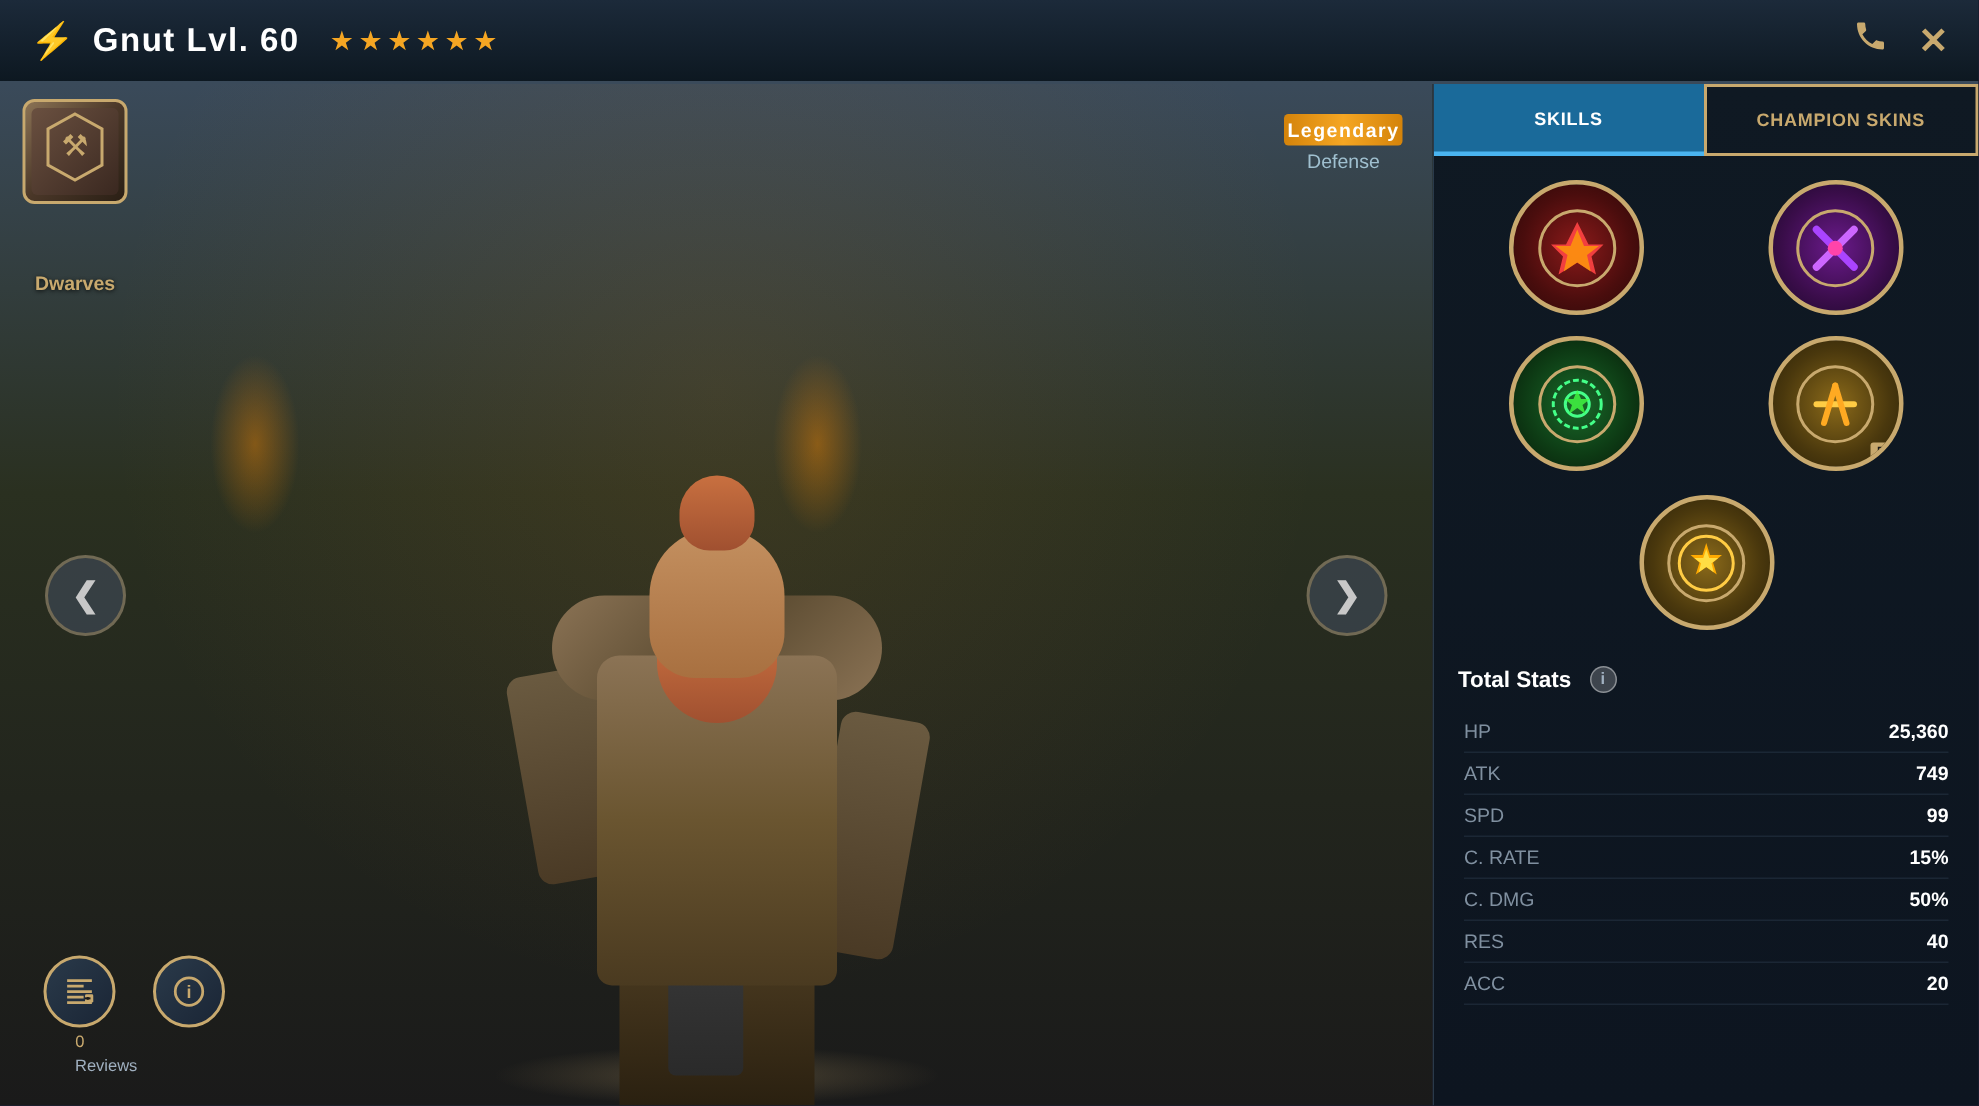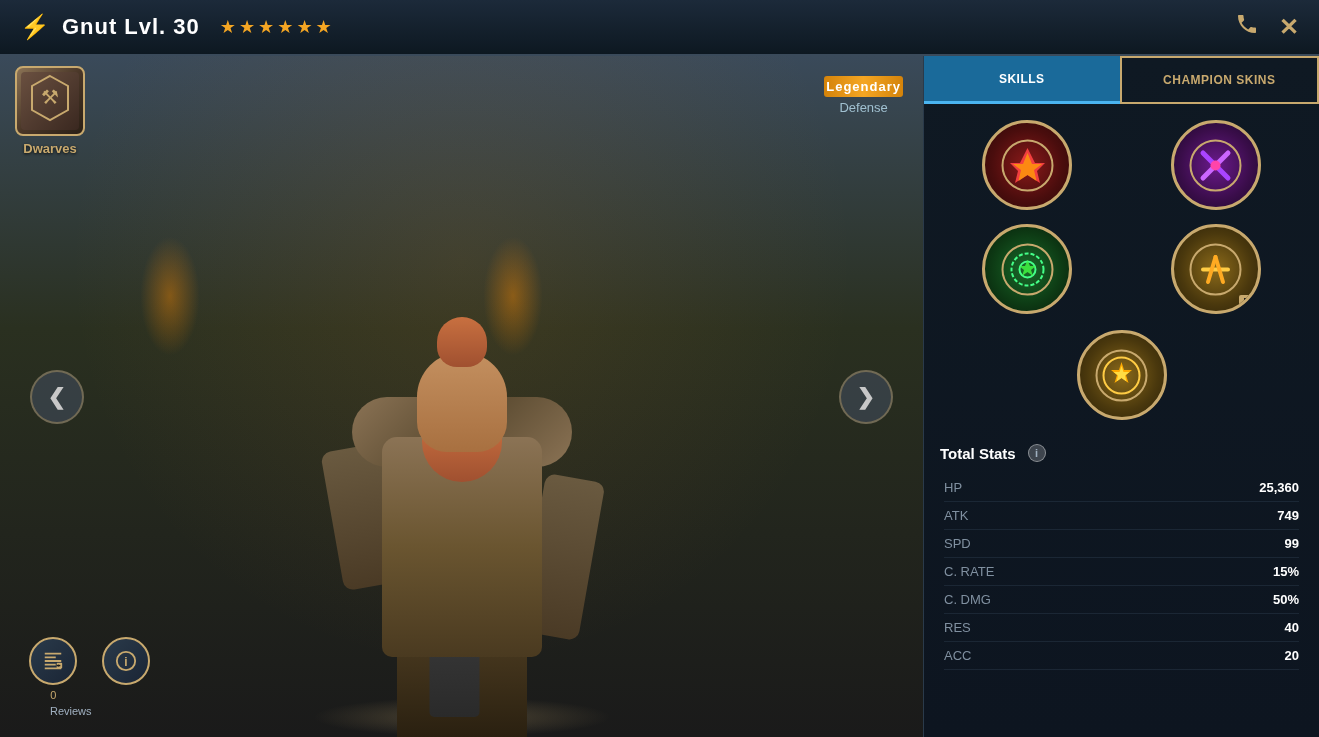--- a/index.html
+++ b/index.html
@@ -161,20 +161,21 @@
       color: #c8a96e;
       position: relative;
       z-index: 1;
     }
 
     .faction-name {
       color: #c8a96e;
       font-size: 13px;
       font-weight: bold;
       text-shadow: 0 1px 3px rgba(0,0,0,0.8);
+      margin-top: 40px;
     }
 
     
     .legendary-badge {
       position: absolute;
       top: 20px;
       right: 20px;
       text-align: center;
     }
 
@@ -254,21 +255,21 @@
       margin-left: 35px;
     }
 
     .reviews-count {
       color: #c8a96e;
       font-size: 11px;
     }
 
     
     .right-panel {
-      width: 396px;
+      width: 364px;
       background: linear-gradient(180deg, #0f1923 0%, #0d1520 100%);
       border-left: 1px solid #2a3a4a;
       display: flex;
       flex-direction: column;
     }
 
     
     .tabs-row {
       display: flex;
       height: 48px;
@@ -576,21 +577,21 @@
 
   </style>
 </head>
 <body>
 
 <div class="main-container">
 
   <div class="header-bar">
     <div class="header-left">
       <span class="bolt-icon">⚡</span>
-      <span class="champion-name">Gnut Lvl. 30</span>
+      <span class="champion-name">Gnut Lvl. 60</span>
       <div class="stars-container">
         <span class="star">★</span>
         <span class="star">★</span>
         <span class="star">★</span>
         <span class="star">★</span>
         <span class="star">★</span>
         <span class="star">★</span>
       </div>
     </div>
     <div class="header-right">

